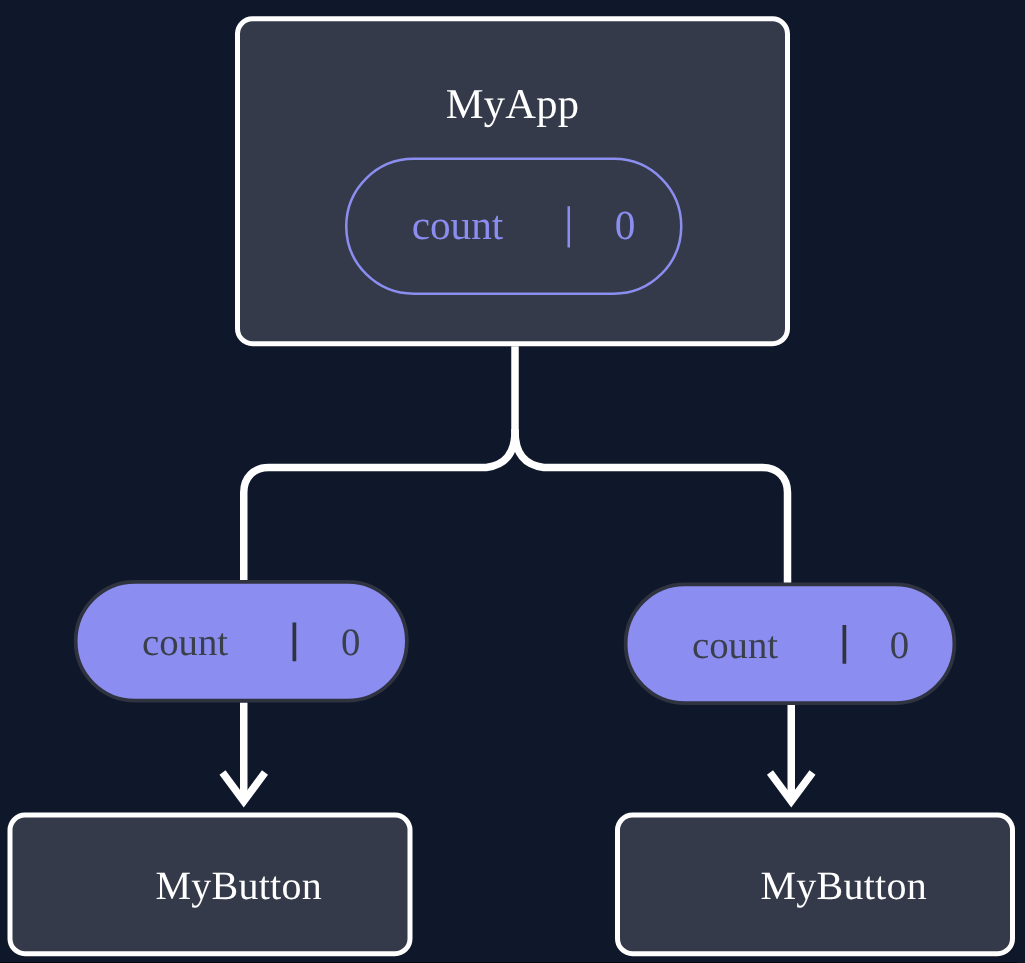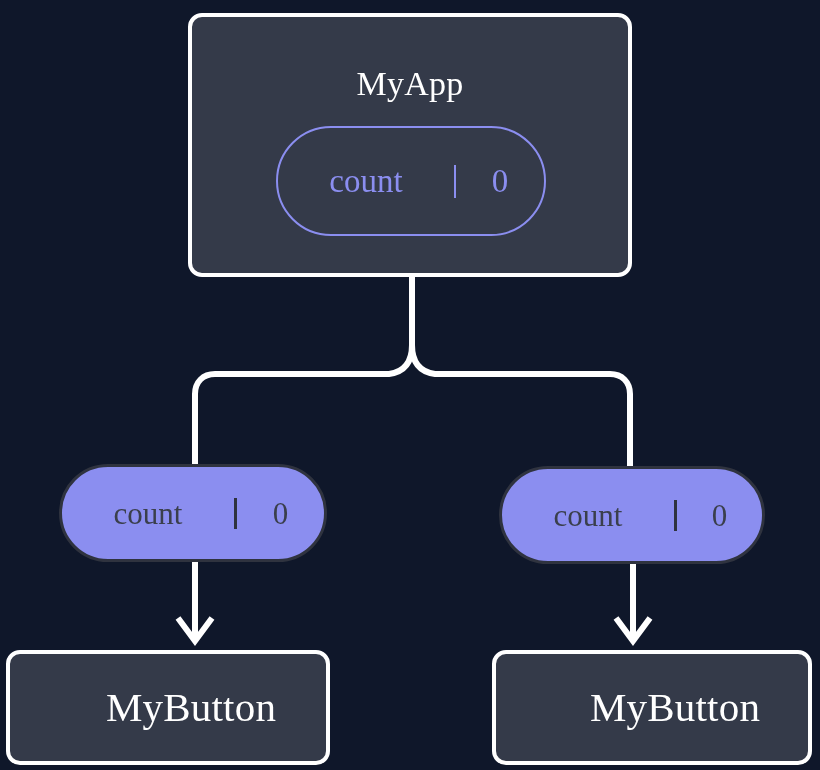--- a/index.html
+++ b/index.html
@@ -56,21 +56,21 @@
     margin-top: 50px;
   }
 
   
   .leaf-box {
     height: 115px;
     justify-content: center;
   }
   #leaf-box-left  { left: 6px;   top: 650px; width: 324px; }
   #leaf-box-right { left: 492px; top: 650px; width: 320px; }
-  .leaf-box .comp-title { font-size: 41px; margin-left: 46px; }
+  .leaf-box .comp-title { font-size: 32px; margin-left: 46px; }
 
   
   .pill {
     position: absolute;
     box-sizing: border-box;
     display: flex;
     align-items: center;
     border-radius: 999px;
     overflow: hidden;
   }

